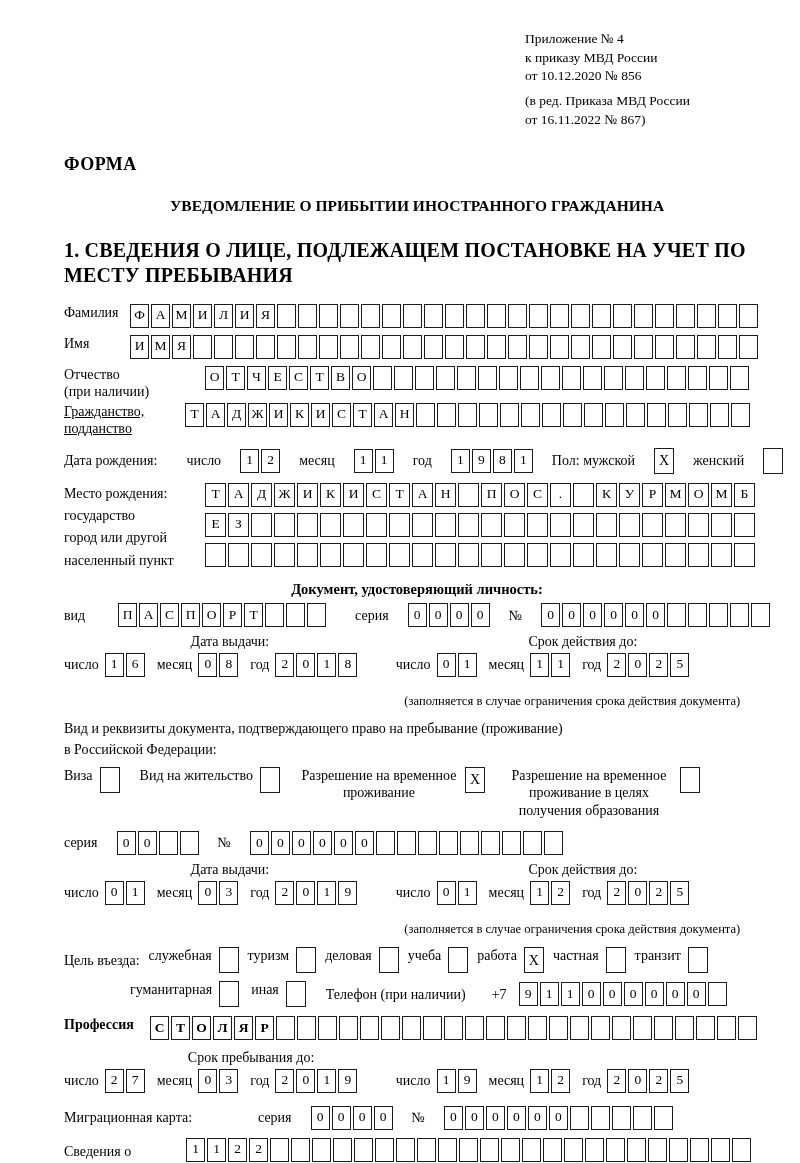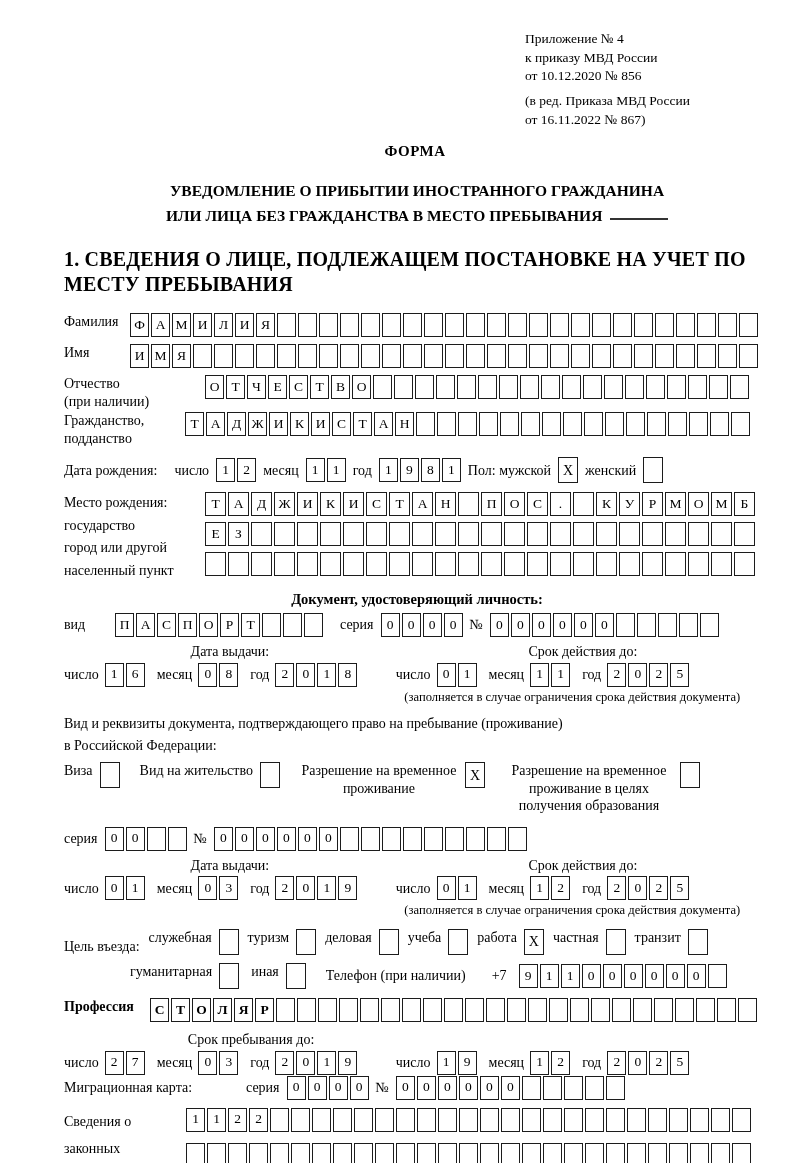--- a/index.html
+++ b/index.html
@@ -4,21 +4,21 @@
 <style>
   html,body{margin:0;padding:0;background:#fff;color:#000;}
   body{
     width:800px;min-height:1163px;box-sizing:border-box;
     padding:30px 30px 30px 64px;
     font-family:"Liberation Serif","DejaVu Serif",serif;
     font-size:14px;line-height:1.25;
   }
   .appendix{margin-left:auto;width:245px;font-size:13.5px;line-height:1.38;}
   .appendix .gap{margin-top:6px;}
-  .forma{font-weight:bold;font-size:15px;text-align:center;margin-top:13px;padding-right:4px;letter-spacing:.5px;}
+  .forma{font-weight:bold;font-size:18px;text-align:left;margin-top:24px;padding-right:4px;letter-spacing:.5px;}
   .title{font-weight:bold;text-align:center;font-size:15.5px;line-height:1.55;margin-top:18px;}
   .blank-line{display:inline-block;width:58px;border-bottom:2px solid #333;height:1em;vertical-align:baseline;}
   .sec-head{font-weight:bold;font-size:20px;margin-top:20px;letter-spacing:.2px;}
 
   .row{display:flex;align-items:flex-start;margin-top:7px;}
   .lbl{font-size:14px;white-space:nowrap;}
   .lblcol{display:flex;flex-direction:column;flex:0 0 auto;}
   .grid{display:inline-flex;gap:2px;flex:0 0 auto;}
   .cell{
     box-sizing:border-box;width:19px;height:24px;flex:0 0 auto;
@@ -32,47 +32,46 @@
   .center-bold{text-align:center;font-weight:bold;font-size:14.5px;margin-top:8px;}
   .date-heads{display:flex;margin-top:6px;}
   .date-heads .h-left{width:47%;text-align:center;}
   .date-heads .h-right{width:53%;text-align:center;}
   .date-line{display:flex;margin-top:2px;align-items:center;}
   .date-group{display:flex;align-items:center;gap:6px;}
   .date-group .lbl{margin-left:6px;}
   .date-group .lbl:first-child{margin-left:0;}
   .dl-left{width:47%;}
   .dl-right{width:53%;}
-  .expiry-note{width:56%;margin-left:auto;text-align:center;font-size:12.6px;margin-top:3px;}
+  .expiry-note{width:56%;margin-left:auto;text-align:center;font-size:12.6px;margin-top:17px;}
 
   .opt{display:flex;align-items:flex-start;gap:7px;}
   .opt .olbl{white-space:normal;}
   .opt-wrap{display:flex;align-items:flex-start;gap:20px;margin-top:8px;}
   .olbl.c2{width:158px;text-align:center;}
   .olbl.c3{width:168px;text-align:center;}
 
-  .inline{display:flex;align-items:center;gap:7px;flex-wrap:nowrap;}
+  .inline{display:flex;align-items:center;gap:19px;flex-wrap:nowrap;}
   .gap-l{margin-left:10px;}
   .mt4{margin-top:4px;} .mt10{margin-top:10px;}
 </style>
 </head>
 <body>
 
 <div class="appendix">
   <div>Приложение № 4</div>
   <div>к приказу МВД России</div>
   <div>от 10.12.2020 № 856</div>
   <div class="gap">(в ред. Приказа МВД России</div>
   <div>от 16.11.2022 № 867)</div>
 </div>
 <div class="forma">ФОРМА</div>
 
 <div class="title">
   <div>УВЕДОМЛЕНИЕ О ПРИБЫТИИ ИНОСТРАННОГО ГРАЖДАНИНА</div>
-  <div><span>ИЛИ ЛИЦА БЕЗ ГРАЖДАНСТВА В МЕСТО ПРЕБЫВАНИЯ</span>&nbsp;&nbsp;<span class="blank-line"></span></div>
 </div>
 
 <div class="sec-head">1. СВЕДЕНИЯ О ЛИЦЕ, ПОДЛЕЖАЩЕМ ПОСТАНОВКЕ НА УЧЕТ ПО МЕСТУ ПРЕБЫВАНИЯ</div>
 
 <div class="row" style="margin-top:16px;">
   <span class="lbl" style="width:66px;">Фамилия</span>
   <span class="grid">
       <span class="cell">Ф</span>
       <span class="cell">А</span>
       <span class="cell">М</span>
@@ -171,21 +170,21 @@
       <span class="cell"></span>
       <span class="cell"></span>
       <span class="cell"></span>
       <span class="cell"></span>
       <span class="cell"></span>
       <span class="cell"></span>
     </span>
 </div>
 
 <div class="row" style="margin-top:2px;">
-  <span class="lblcol" style="width:121px;">
+  <span class="lblcol" style="width:121px;text-decoration:underline;">
     <span class="lbl">Гражданство,</span>
     <span class="lbl">подданство</span>
   </span>
   <span class="grid">
       <span class="cell">Т</span>
       <span class="cell">А</span>
       <span class="cell">Д</span>
       <span class="cell">Ж</span>
       <span class="cell">И</span>
       <span class="cell">К</span>
@@ -512,21 +511,21 @@
     <span class="grid">
         <span class="cell">2</span>
         <span class="cell">0</span>
         <span class="cell">2</span>
         <span class="cell">5</span>
       </span>
   </span>
 </div>
 <div class="expiry-note">(заполняется в случае ограничения срока действия документа)</div>
 
-<div class="row inline" style="margin-top:10px;gap:9px;align-items:flex-end;">
+<div class="row inline" style="margin-top:10px;gap:9px;">
   <span class="lbl">Цель въезда:</span>
   <span class="opt">
       <span class="olbl">служебная</span>
       <span class="grid cb">
         <span class="cell"></span>
       </span>
     </span>
   <span class="opt">
       <span class="olbl">туризм</span>
       <span class="grid cb">
@@ -665,21 +664,21 @@
     <span class="lbl">год</span>
     <span class="grid">
         <span class="cell">2</span>
         <span class="cell">0</span>
         <span class="cell">2</span>
         <span class="cell">5</span>
       </span>
   </span>
 </div>
 
-<div class="row inline" style="margin-top:1px;">
+<div class="row inline" style="margin-top:13px;">
   <span class="lbl" style="width:175px;">Миграционная карта:</span>
   <span class="lbl">серия</span>
   <span class="grid">
       <span class="cell">0</span>
       <span class="cell">0</span>
       <span class="cell">0</span>
       <span class="cell">0</span>
     </span>
   <span class="lbl">№</span>
   <span class="grid">

